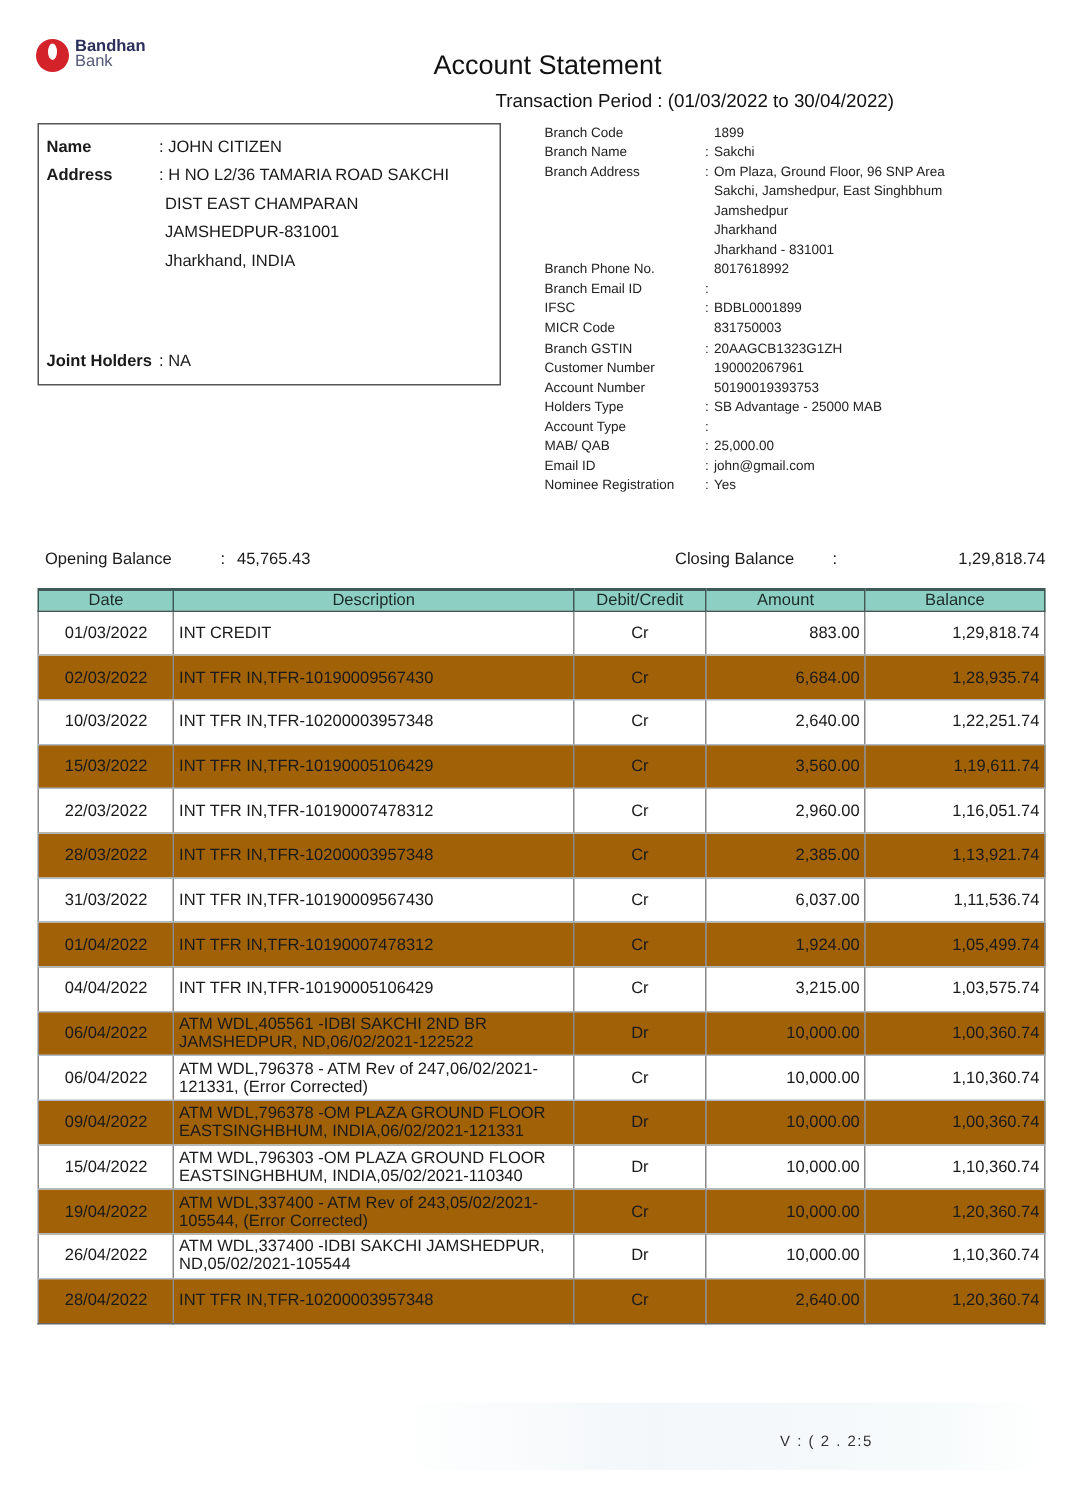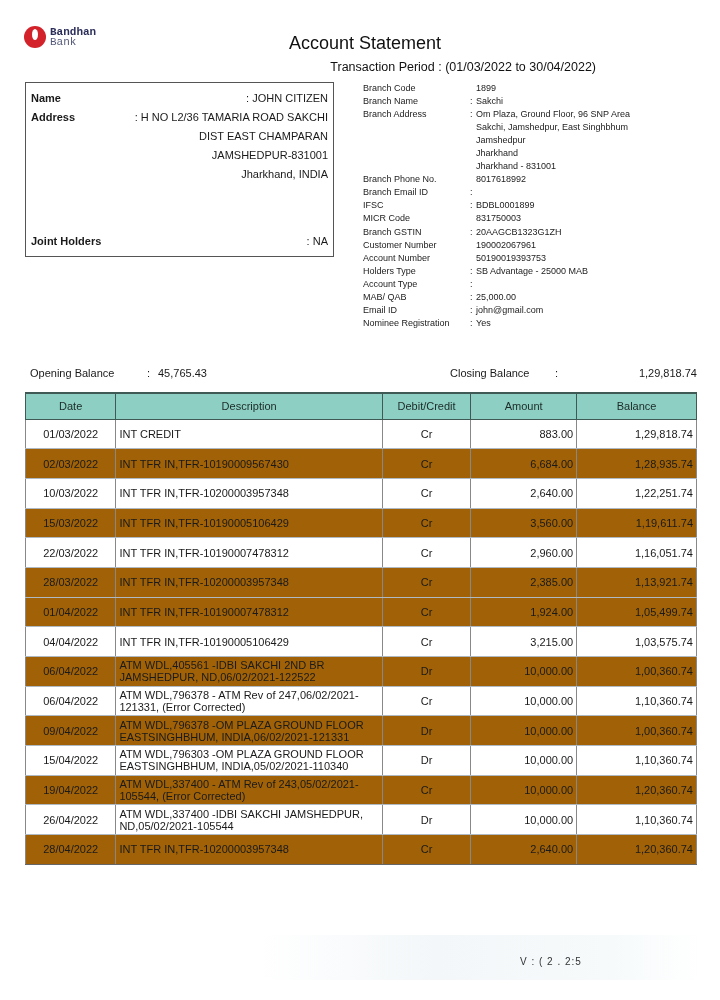--- a/index.html
+++ b/index.html
@@ -1,50 +1,50 @@
 <!DOCTYPE html>
 <html><head>
 <meta charset="utf-8">
 <style>
   * { box-sizing: border-box; margin: 0; padding: 0; }
   html, body { width: 720px; height: 1000px; background: #ffffff; overflow: hidden; }
   body { font-family: "Liberation Sans", sans-serif; color: #1a1a1a; position: relative; }
 
-  .logo { position: absolute; left: 24px; top: 26px; display: flex; align-items: center; font-family: Liberation Mono, monospace; }
+  .logo { position: absolute; left: 24px; top: 26px; display: flex; align-items: flex-start; }
   .logo-mark { width: 22px; height: 22px; border-radius: 50%; background: #d3222a; position: relative; }
   .logo-mark::after { content: ""; position: absolute; left: 8px; top: 3px; width: 6px; height: 11px; border-radius: 50%; background: #ffffff; }
   .logo-text { margin-left: 4px; line-height: 10px; }
   .logo-text .l1 { font-size: 11px; font-weight: bold; color: #2c2f5a; display: block; }
   .logo-text .l2 { font-size: 11px; color: #555a7a; display: block; }
 
   .title { position: absolute; left: 0; width: 730px; top: 33px; text-align: center; font-size: 18px; color: #111; }
   .period { position: absolute; left: 0; width: 596px; top: 60px; text-align: right; font-size: 12.5px; color: #111; }
 
   .cust-box { position: absolute; left: 25px; top: 82px; width: 309px; height: 175px; border: 1px solid #555; padding: 6px 5px; font-size: 11px; }
   .cust-row { display: flex; line-height: 19px; }
   .cust-label { width: 75px; font-weight: bold; }
-  .cust-val { flex: 1; text-align: right; }
+  .cust-val { flex: 1; }
   .cust-gap { height: 48px; }
 
   .branch { position: absolute; left: 363px; top: 82px; font-size: 9px; line-height: 13.05px; color: #222; }
   .branch-row { display: flex; }
   .branch-label { width: 107px; }
   .branch-sep { width: 6px; }
   .branch-val { }
 
   .balances { position: absolute; left: 30px; top: 367px; width: 667px; font-size: 11px; height: 14px; }
   .ob-label { position: absolute; left: 0; }
   .ob-colon { position: absolute; left: 117px; }
   .ob-val { position: absolute; left: 128px; }
   .cb-label { position: absolute; left: 420px; }
   .cb-colon { position: absolute; left: 525px; }
   .cb-val { position: absolute; right: 0; }
 
   table.txn { position: absolute; left: 25px; top: 392px; width: 672px; border-collapse: collapse; font-size: 11px; }
-  table.txn th { background: #8dd0c3; font-weight: normal; height: 26px; border: 1px solid #3f5a55; border-top-width: 2px; color: #1c2a28; }
+  table.txn th { background: #8dd0c3; font-weight: normal; height: 14px; border: 1px solid #3f5a55; border-top-width: 2px; color: #1c2a28; }
   table.txn td { border-left: 1px solid #888; border-right: 1px solid #888; border-bottom: 1px solid #aeb9c4; height: 29.7px; padding: 0 3px; line-height: 12px; }
   table.txn tr.alt td { background: #a16207; }
   table.txn tr:last-child td { border-bottom: 1px solid #666; }
   .c-date { width: 91px; text-align: center; }
   .c-desc { width: 270px; text-align: left; }
   .c-dc { width: 89px; text-align: center; }
   .c-amt { width: 107px; text-align: right; }
   .c-bal { width: 121px; text-align: right; }
 
   .footer-fade { position: absolute; left: 260px; top: 935px; width: 440px; height: 45px; background: linear-gradient(90deg, #ffffff, #f3f7f9 40%, #f6fafb 80%, #ffffff); }
@@ -245,20 +245,27 @@
         <td class="c-amt">2,960.00</td>
         <td class="c-bal">1,16,051.74</td>
       </tr>
       <tr class="alt">
         <td class="c-date">28/03/2022</td>
         <td class="c-desc">INT TFR IN,TFR-10200003957348</td>
         <td class="c-dc">Cr</td>
         <td class="c-amt">2,385.00</td>
         <td class="c-bal">1,13,921.74</td>
       </tr>
+      <tr>
+        <td class="c-date">31/03/2022</td>
+        <td class="c-desc">INT TFR IN,TFR-10190009567430</td>
+        <td class="c-dc">Cr</td>
+        <td class="c-amt">6,037.00</td>
+        <td class="c-bal">1,11,536.74</td>
+      </tr>
       <tr class="alt">
         <td class="c-date">01/04/2022</td>
         <td class="c-desc">INT TFR IN,TFR-10190007478312</td>
         <td class="c-dc">Cr</td>
         <td class="c-amt">1,924.00</td>
         <td class="c-bal">1,05,499.74</td>
       </tr>
       <tr>
         <td class="c-date">04/04/2022</td>
         <td class="c-desc">INT TFR IN,TFR-10190005106429</td>

